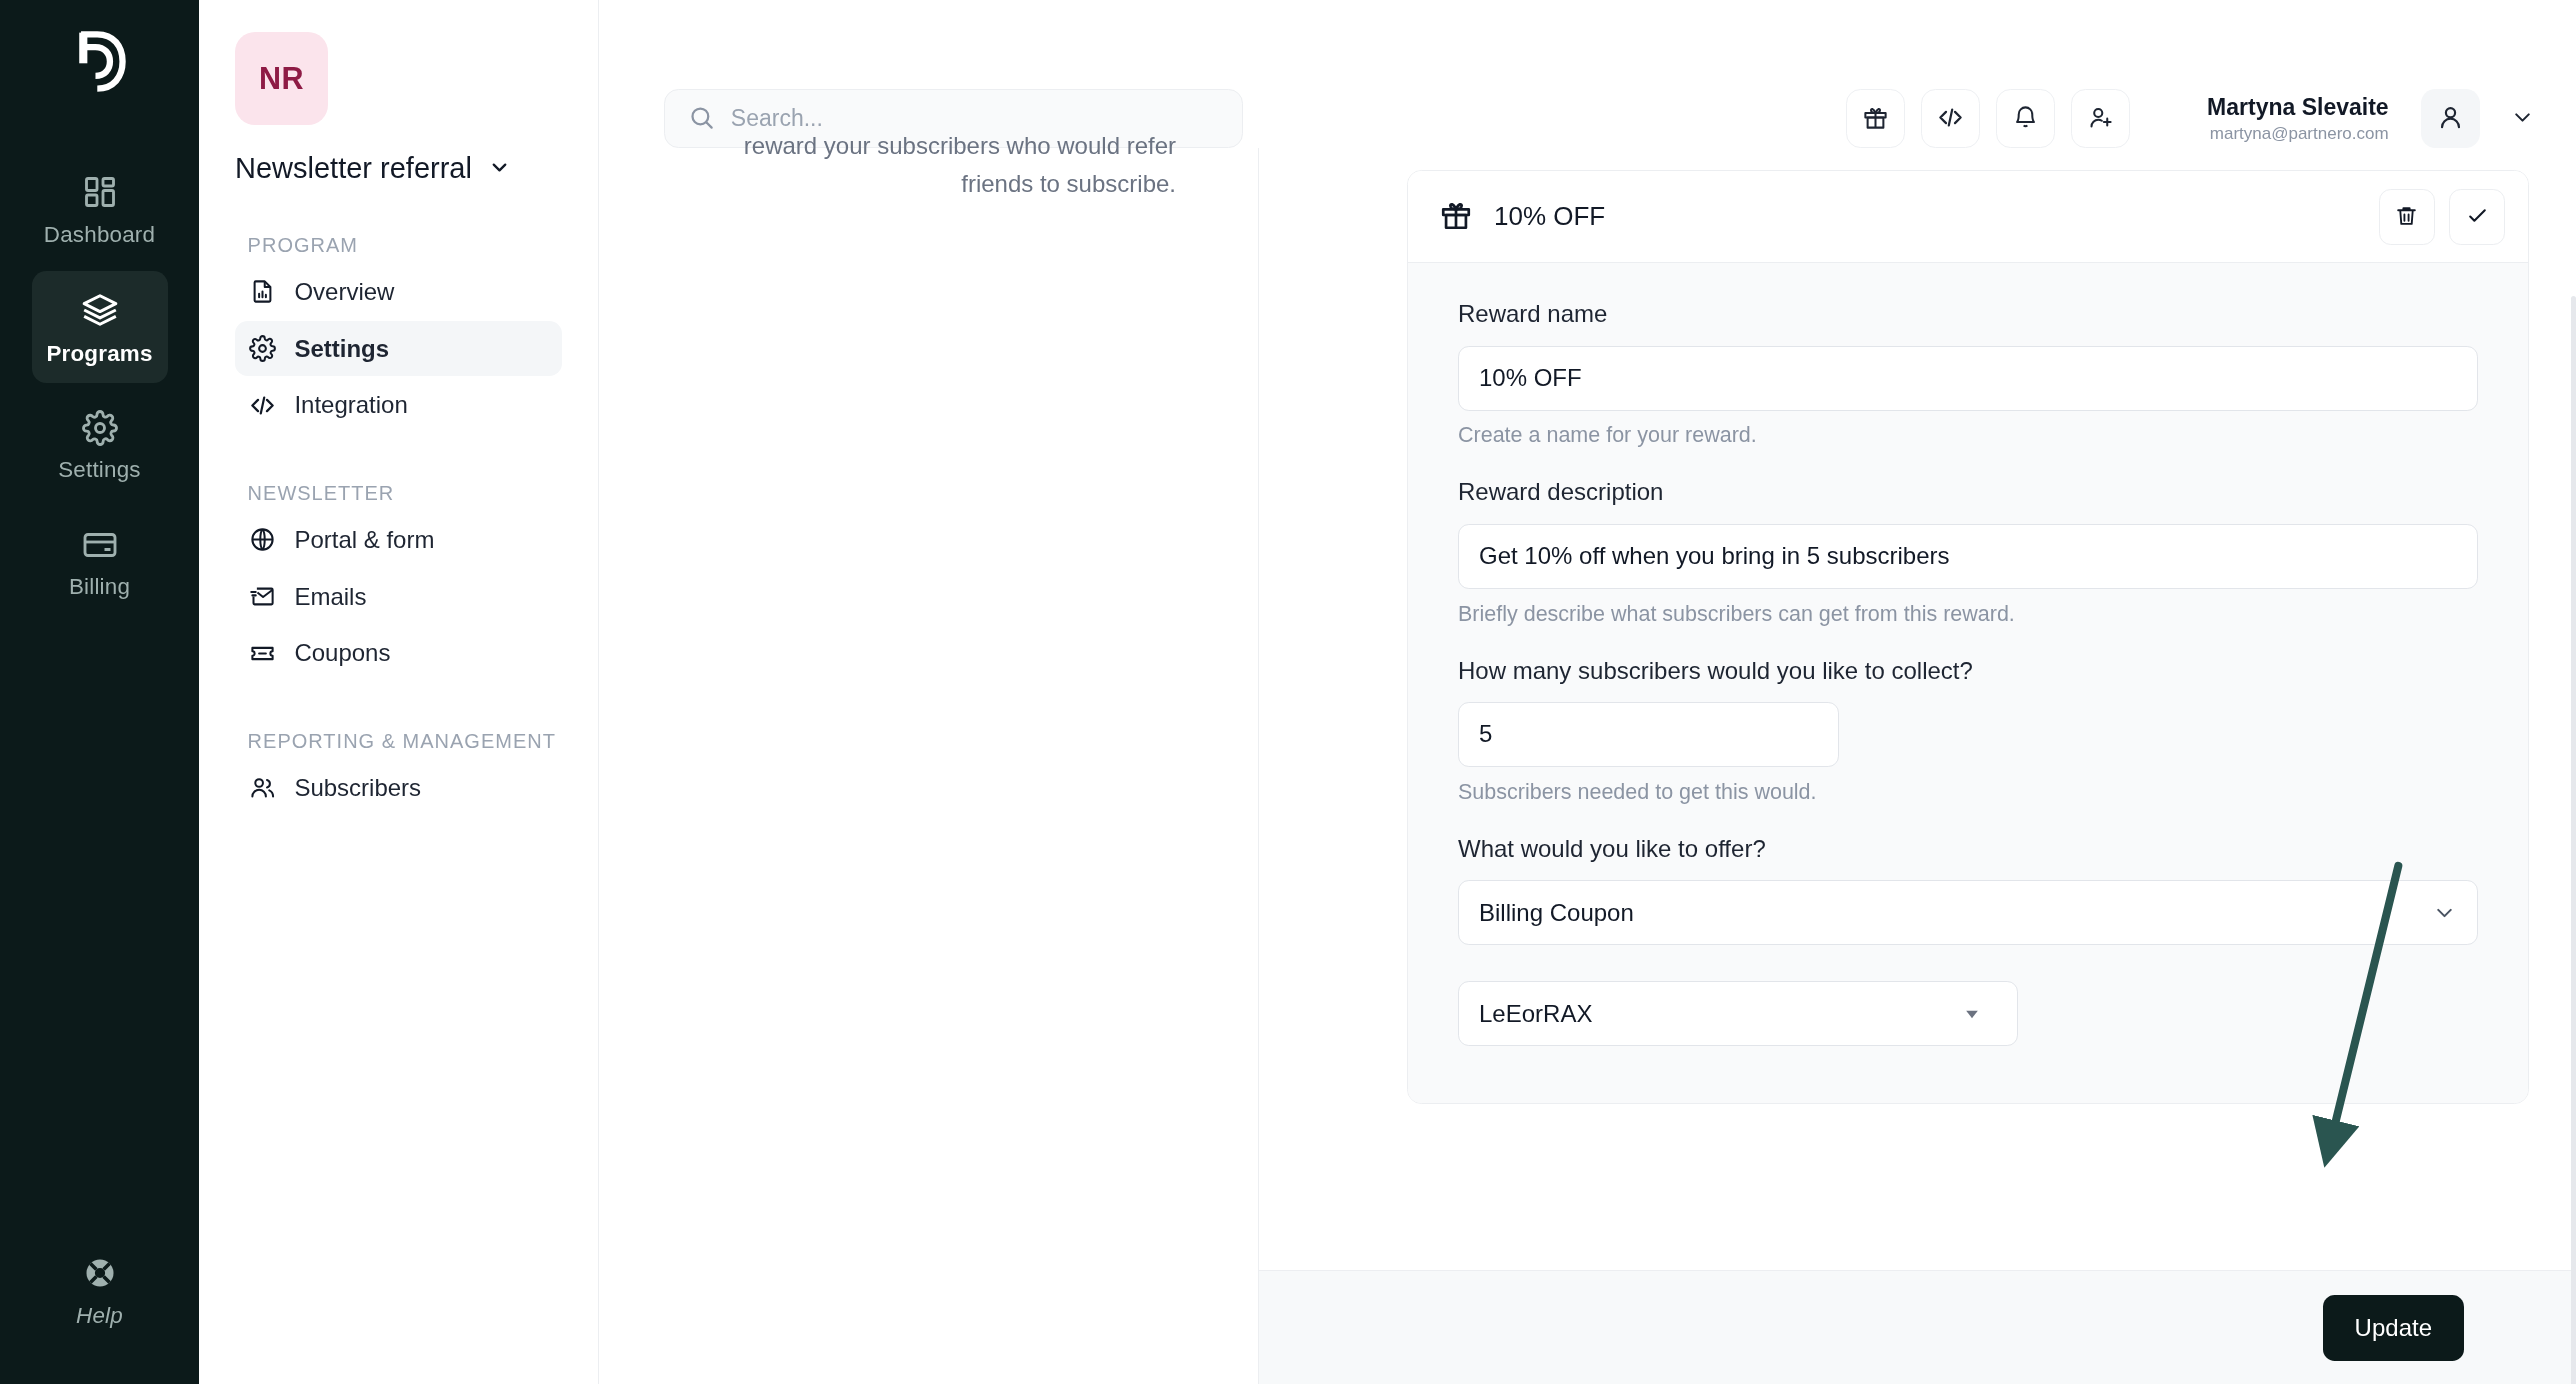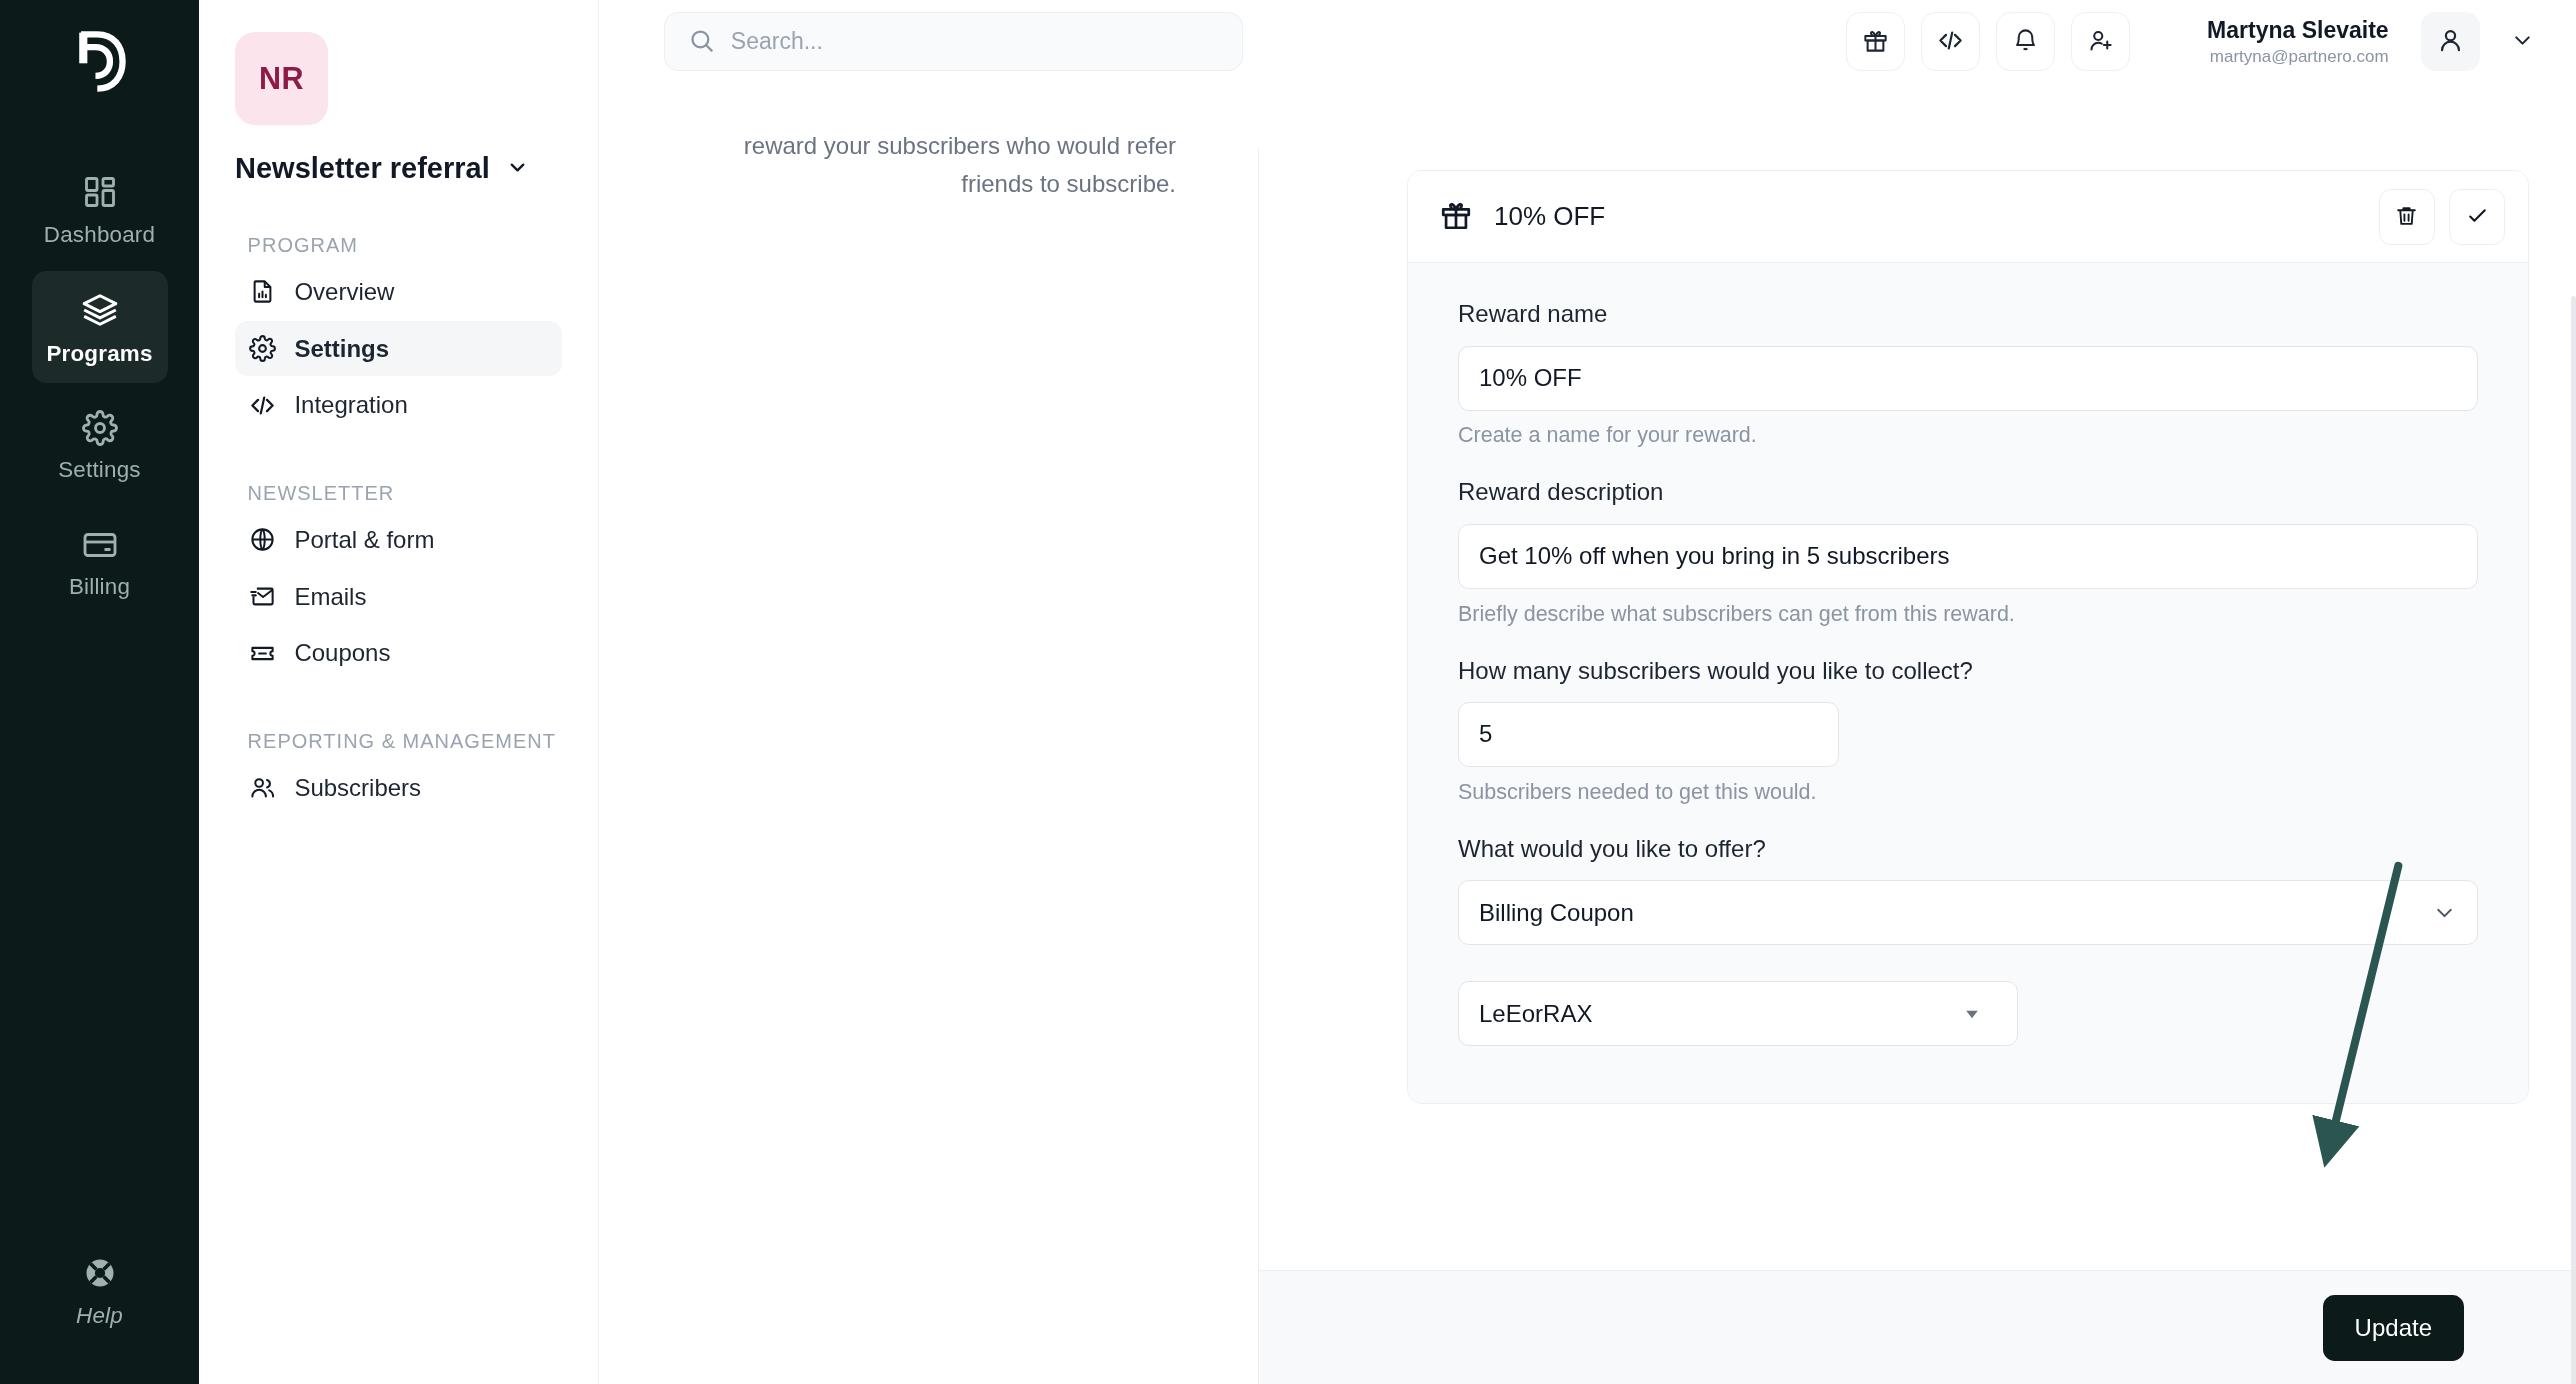--- a/index.html
+++ b/index.html
@@ -44,39 +44,39 @@
   .prog-badge {
     width: 93px; height: 93px; border-radius: 20px;
     background: #fbe4ec; color: #8e1b45;
     display: flex; align-items: center; justify-content: center;
     font-size: 30.5px; font-weight: 700; letter-spacing: 0.4px;
   }
   .prog-title-row {
     display: flex; align-items: center; gap: 16px;
     margin-top: 27px; cursor: pointer;
   }
-  .prog-title { font-size: 29px; font-weight: 700; color: #121926; }
+  .prog-title { font-size: 29px; font-weight: 400; color: #121926; }
   .subnav-group-label {
     font-size: 20px; color: #9aa3b0; letter-spacing: 1px;
     margin: 47px 0 5.4px 12.6px; line-height: 1.35;
   }
   .subnav-item {
     display: flex; align-items: center; gap: 18px;
     padding: 13.5px 14.4px; border-radius: 12.6px; margin-bottom: 1.8px;
     color: #1e2532; font-size: 24px; cursor: pointer;
   }
   .subnav-item.active { background: #f4f6f8; font-weight: 700; }
   .subnav-item svg { display:block; flex: 0 0 auto; }
 
   
   .main { flex: 1 1 auto; height: 1384px; position: relative; background: #ffffff; }
 
   .topbar {
-    height: 148px; display: flex; align-items: flex-start;
-    padding: 12px 41px 0 54px; background: #ffffff; position: relative;
+    height: 148px; display: flex; align-items: flex-end;
+    padding: 0 41px 0 54px; background: #ffffff; position: relative;
   }
   .search-box {
     width: 579px; height: 59px; border: 1.8px solid #eceef1; border-radius: 14.4px;
     background: #f9fafb; display: flex; align-items: center; gap: 16px;
     padding: 0 23px; margin-left: 10.8px; cursor: text;
   }
   .search-box .ph { color: #9aa3b0; font-size: 23px; }
   .topbar-right { margin-left: auto; display: flex; align-items: center; gap: 16px; }
   .icon-btn {
     width: 59px; height: 59px; border: 1.8px solid #eef0f3; border-radius: 14.4px;

